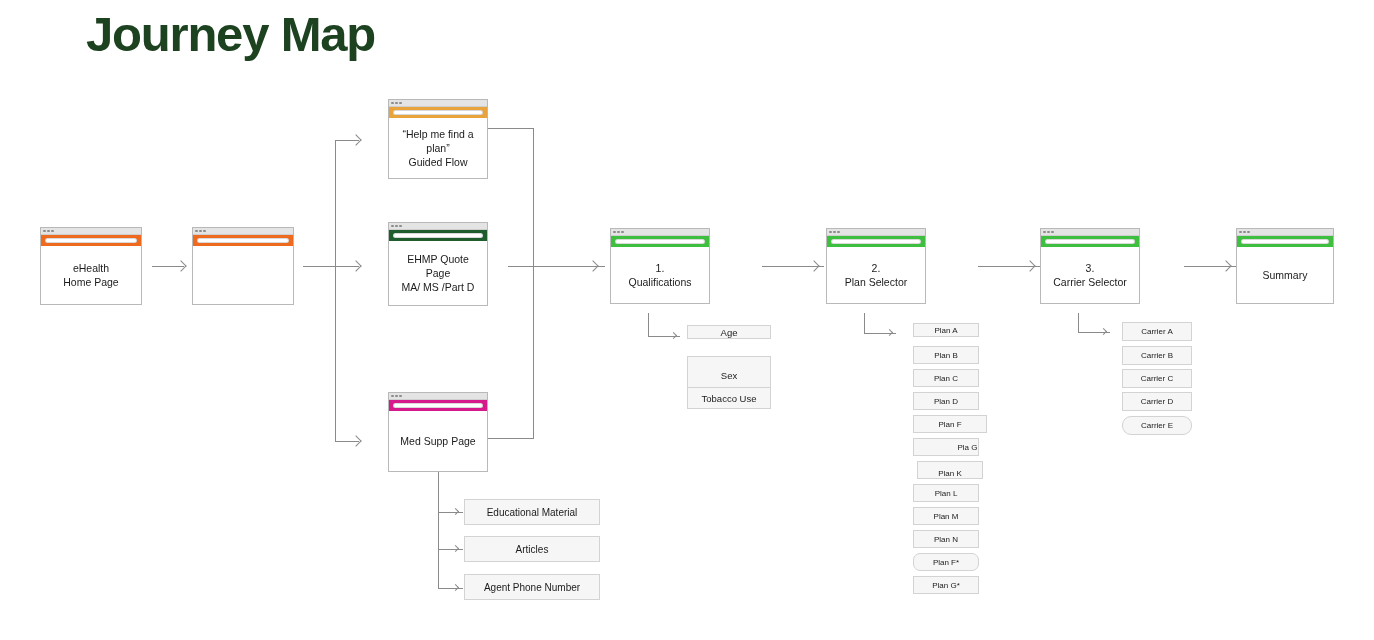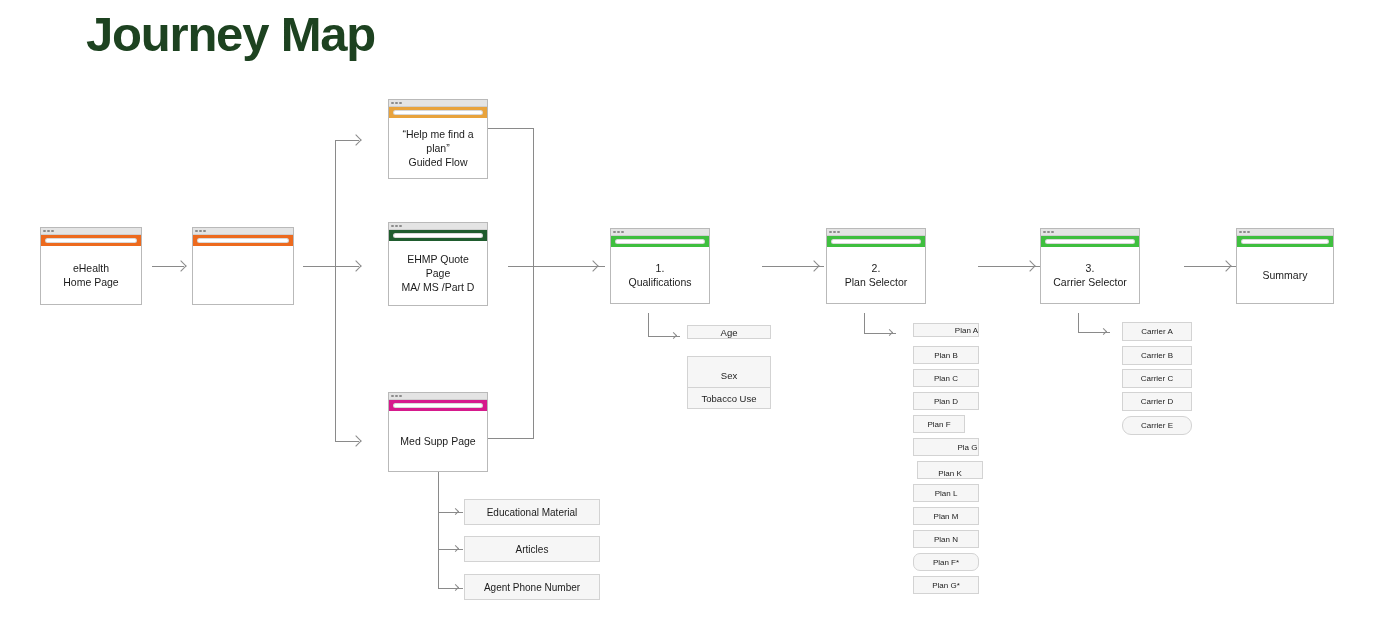--- a/index.html
+++ b/index.html
@@ -272,33 +272,33 @@
   <div class="win-body">
     <div class="win-label">2.
 Plan Selector</div>
   </div>
 </div>
 
 <div class="vline" style="left:864px; top:313px; height:20px;"></div>
 <div class="hline" style="left:864px; top:333px; width:32px;"></div>
 <div class="arrowhead sm" style="left:887px; top:330px;"></div>
 
-<div class="pill sm" style="left:913px; top:323px; width:66px; height:14px;justify-content:flex-end;">
+<div class="pill sm" style="left:913px; top:323px; width:66px; height:14px;">
   <span>Plan A</span>
 </div>
 <div class="pill sm" style="left:913px; top:346px; width:66px; height:18px;">
   <span>Plan B</span>
 </div>
 <div class="pill sm" style="left:913px; top:369px; width:66px; height:18px;">
   <span>Plan C</span>
 </div>
 <div class="pill sm" style="left:913px; top:392px; width:66px; height:18px;">
   <span>Plan D</span>
 </div>
-<div class="pill sm" style="left:913px; top:415px; width:52px; height:18px;">
+<div class="pill sm" style="left:913px; top:415px; width:74px; height:18px;">
   <span>Plan F</span>
 </div>
 <div class="pill sm" style="left:913px; top:438px; width:66px; height:18px;padding-left:43px;">
   <span>Pla G</span>
 </div>
 <div class="pill sm" style="left:917px; top:461px; width:66px; height:18px;align-items:flex-end;">
   <span>Plan K</span>
 </div>
 <div class="pill sm" style="left:913px; top:484px; width:66px; height:18px;">
   <span>Plan L</span>

